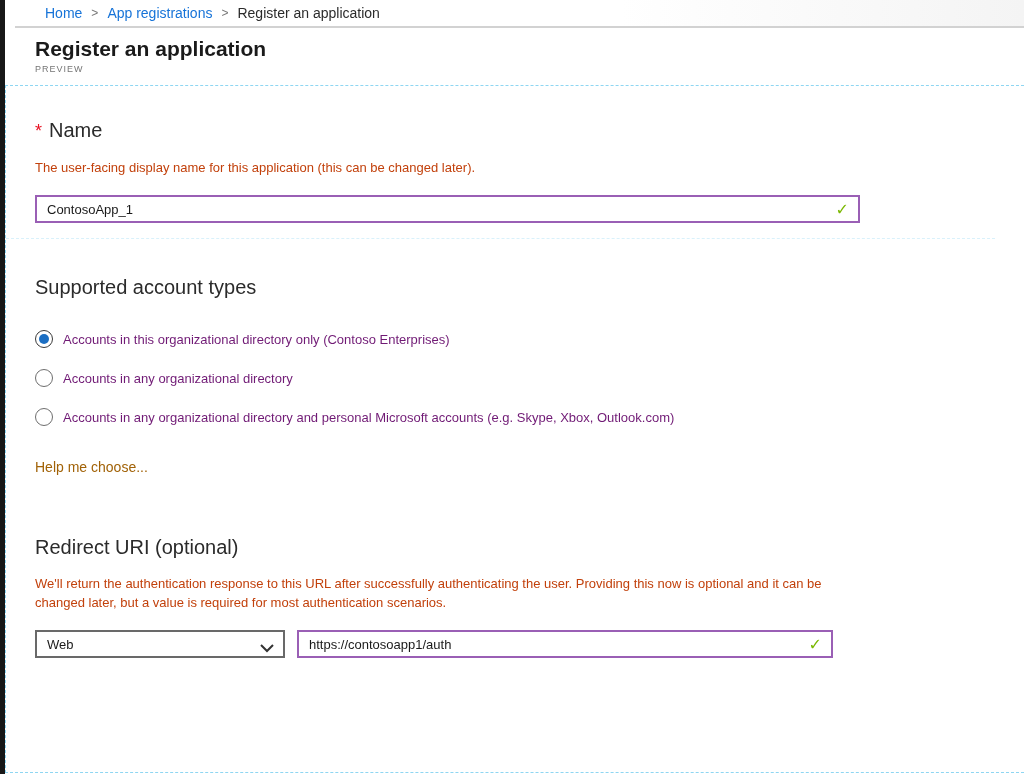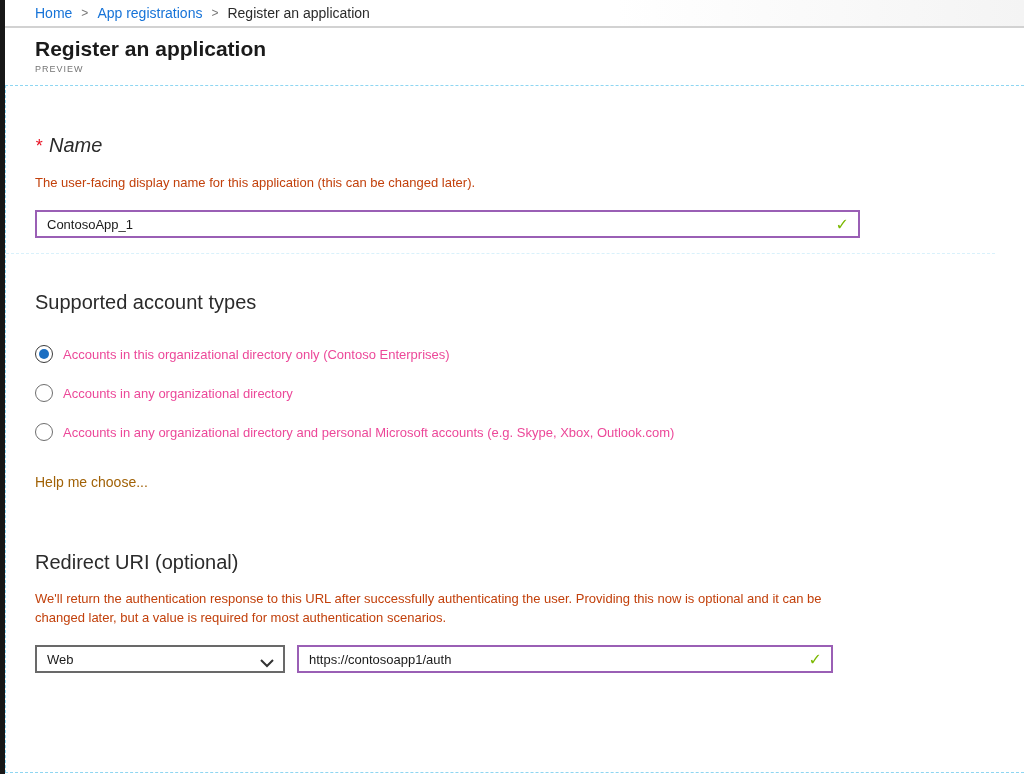--- a/index.html
+++ b/index.html
@@ -1,63 +1,63 @@
 <!DOCTYPE html>
 <html><head>
 <meta charset="utf-8">
 <style>
   * { margin:0; padding:0; box-sizing:border-box; }
   html,body { width:1024px; height:774px; background:#ffffff; overflow:hidden;
               font-family:"Liberation Sans","DejaVu Sans",sans-serif; color:#333; }
   .left-bar { position:absolute; left:0; top:0; width:5px; height:774px; background:#181818; }
 
   
-  .breadcrumb-bar { position:absolute; left:5px; top:0; right:0; height:28px;
+  .breadcrumb-bar { position:absolute; left:15px; top:0; right:0; height:28px;
                     background:linear-gradient(to right,#ffffff 60%,#f4f4f4);
                     border-bottom:2px solid #d2d2d2; display:flex; align-items:center;
                     padding-left:30px; font-size:14px; }
   .crumb-link { color:#1673d8; text-decoration:none; cursor:pointer; }
   .crumb-sep { color:#777; margin:0 9px; font-size:12px; }
   .crumb-current { color:#2b2b2b; }
 
   
   .title-area { position:absolute; left:5px; top:30px; right:0; height:55px; padding-left:30px; }
   .page-title { font-size:21px; font-weight:bold; color:#1a1a1a; margin-top:7px; }
   .preview-badge { font-size:9px; color:#767676; letter-spacing:1px; margin-top:3px; }
 
   
   .content-frame { position:absolute; left:5px; top:85px; right:0; bottom:1px;
                    border:1px dashed #8ed6f2; border-right:none; padding-left:29px; }
 
   .section-heading { font-size:20px; font-weight:400; color:#2b2b2b; line-height:28px; }
   .required-star { color:#e81123; margin-right:7px; font-size:18px; }
   .body-text { font-size:13px; color:#c2410c; line-height:17px; }
 
-  .name-heading { margin-top:45px;font-style:italic; }
+  .name-heading { margin-top:30px; }
   .name-desc { margin-top:14px; }
 
   .validated-input { position:relative; height:28px; border:2px solid #9a5fb5; background:#fff;
                      display:flex; align-items:center; padding:0 38px 0 10px; font-size:13px; color:#1a1a1a; }
   .name-input { margin-top:19px; width:825px; }
   .check-mark { position:absolute; right:9px; top:3px; color:#7ab800; font-size:16px; font-weight:bold; }
 
   .faint-sep { margin-top:15px; margin-left:-29px; border-top:1px dashed #d9f1fb; width:100%; }
 
   .account-heading { margin-top:34px; }
   .account-question { margin-top:13px; }
 
   .radio-row { display:flex; align-items:center; height:20px; cursor:pointer; }
   .radio-row.first { margin-top:28px; }
   .radio-row.gap { margin-top:19px; }
   .radio-outer { width:18px; height:18px; border-radius:50%; border:1px solid #6e6e6e;
                  display:flex; align-items:center; justify-content:center; background:#fff; flex:0 0 18px; }
   .radio-row.selected .radio-outer { border-color:#3b3b3b; }
   .radio-dot { width:10px; height:10px; border-radius:50%; background:transparent; }
   .radio-row.selected .radio-dot { background:#1b6ec2; }
-  .radio-label { margin-left:10px; font-size:13px; color:#ec4899; }
+  .radio-label { margin-left:10px; font-size:13px; color:#701a75; }
 
   .help-link { display:inline-block; margin-top:32px; font-size:14px; color:#a16207; cursor:pointer; }
 
   .redirect-heading { margin-top:56px; line-height:30px; }
   .redirect-desc { margin-top:12px; width:810px; line-height:19px; }
 
   .controls-row { margin-top:18px; display:flex; align-items:center; }
   .platform-select { position:relative; width:250px; height:28px; border:2px solid #696969; background:#fff;
                      display:flex; align-items:center; padding:1px 28px 0 10px; font-size:13px; color:#1a1a1a; cursor:pointer; }
   .chevron { position:absolute; right:9px; top:9px; }

